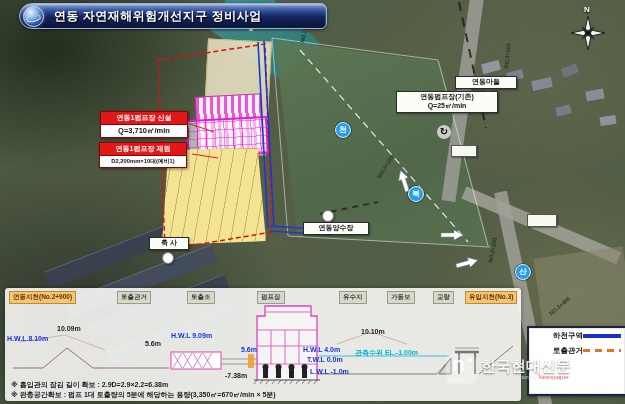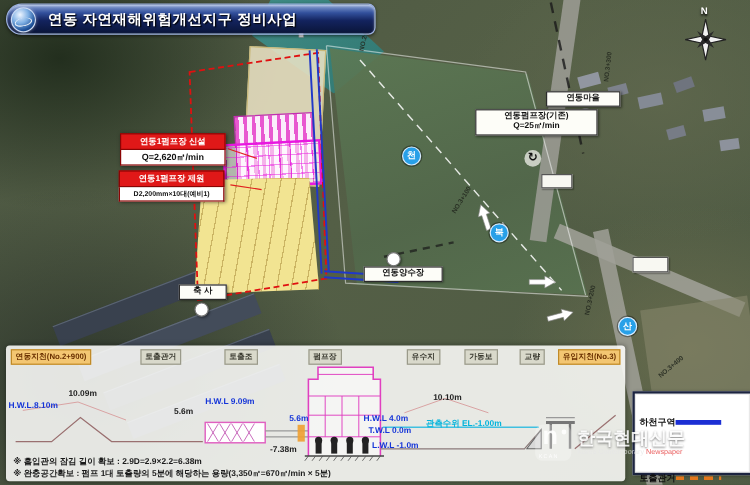--- a/index.html
+++ b/index.html
@@ -22,21 +22,21 @@
   .rbox{width:88px;box-shadow:1px 1px 3px rgba(0,0,0,.5);font-weight:bold;text-align:center;}
   .rbox .hd{background:#e01818;border:1px solid #8a0404;color:#fff;font-size:7px;padding:1px 0;}
   .rbox .bd{background:#fff;border:1px solid #8a0404;border-top:none;color:#111;padding:1px 0;}
   .badge{width:14px;height:14px;border-radius:50%;background:#28a0e8;border:1px solid #d8ecff;
          box-shadow:0 0 0 1px rgba(0,0,0,.35);color:#fff;font-size:7.5px;font-weight:bold;
          display:flex;align-items:center;justify-content:center;}
   .dot{width:10px;height:10px;border-radius:50%;background:#fff;border:1px solid #777;
        box-shadow:1px 1px 2px rgba(0,0,0,.4);}
   .sta{font-size:5.5px;font-weight:bold;color:#23281f;opacity:.85;white-space:nowrap;}
   
-  .titlebar{left:5px;top:3px;width:306px;height:24px;border-radius:13px 6px 6px 13px;
+  .titlebar{left:19px;top:3px;width:306px;height:24px;border-radius:13px 6px 6px 13px;
      background:linear-gradient(180deg,#8aa2d4 0%,#32509c 28%,#13235e 55%,#0a1538 100%);
      border:1px solid #9cb0e0;box-shadow:0 1px 3px rgba(0,0,0,.6), inset 0 1px 2px rgba(255,255,255,.5);
      display:flex;align-items:center;z-index:60;}
   .globe{width:19px;height:19px;border-radius:50%;margin-left:3px;flex:0 0 auto;
      background:radial-gradient(circle at 35% 28%,#eef5ff,#7fb0e4 38%,#1c4e96 72%,#081c44);
      border:1px solid #cddcf4;box-shadow:0 0 3px rgba(255,255,255,.4);position:relative;}
   .globe::after{content:"";position:absolute;left:2px;top:8px;width:13px;height:6px;
      border:1.5px solid rgba(255,255,255,.85);border-top:none;border-radius:50%;transform:rotate(-12deg);}
   .titletext{color:#fff;font-size:12px;font-weight:bold;letter-spacing:.5px;margin-left:10px;
      text-shadow:1px 1px 1px #000;white-space:nowrap;}
@@ -50,21 +50,21 @@
   .blue{color:#1535d8;}
   .cyan{color:#00b4dc;}
   .note{position:absolute;left:6px;font-size:7px;font-weight:bold;color:#1a1a1a;white-space:nowrap;}
   
   .legend{left:527px;top:326px;width:96px;height:66px;background:#fff;z-index:45;
      border:2px solid #1c2440;box-shadow:inset 0 0 0 1px #e8e8e8,1px 1px 3px rgba(0,0,0,.5);}
   .legend .hd{height:14px;background:linear-gradient(180deg,#5a78dc,#1b2f90 60%,#0a1560);
      color:#fff;font-size:9px;font-weight:bold;text-align:center;letter-spacing:6px;
      line-height:14px;position:relative;}
   .legend .hd i{position:absolute;bottom:1px;width:20px;height:2px;background:#f0d020;}
-  .lrow{height:15px;display:flex;align-items:center;justify-content:flex-start;padding:16px 4px;}
+  .lrow{height:15px;display:flex;align-items:center;justify-content:flex-end;padding:0 4px;}
   .lrow .lab{font-size:7.5px;font-weight:bold;color:#111;}
   .sw{width:38px;height:4px;}
   .sw-river{background:#1c2fd4;}
   .sw-incorp{height:3px;background:repeating-linear-gradient(90deg,#e2761c 0 7px,transparent 7px 12px);}
   .sw-pump{height:3px;background:#e01818;}
   
   .wm{left:446px;top:347px;width:179px;height:44px;display:flex;align-items:center;gap:5px;
       z-index:50;opacity:.92;}
   .wmicon{width:30px;height:30px;border-radius:6px;background:rgba(255,255,255,.28);
       position:relative;flex:0 0 auto;}
@@ -158,21 +158,21 @@
 
 <div class="abs wbox" style="left:455px;top:76px;width:52px;z-index:10;">연동마을</div>
 
 <div class="abs wbox" style="left:396px;top:91px;width:92px;z-index:10;">
   <div>연동펌프장(기존)</div>
   <div>Q=25㎥/min</div>
 </div>
 
 <div class="abs rbox" style="left:100px;top:111px;z-index:10;">
   <div class="hd">연동1펌프장 신설</div>
-  <div class="bd" style="font-size:7.5px;">Q=2,620㎥/min</div>
+  <div class="bd" style="font-size:7.5px;">Q=3,710㎥/min</div>
 </div>
 <div class="abs rbox" style="left:99px;top:142px;z-index:10;">
   <div class="hd">연동1펌프장 제원</div>
   <div class="bd" style="font-size:5.8px;">D2,200mm×10대(예비1)</div>
 </div>
 
 <div class="abs wbox" style="left:303px;top:222px;width:56px;z-index:10;">연동양수장</div>
 <div class="abs wbox" style="left:149px;top:237px;width:30px;z-index:10;">축 사</div>
 
 <div class="abs dot noint" style="left:482px;top:90px;z-index:9;"></div>

